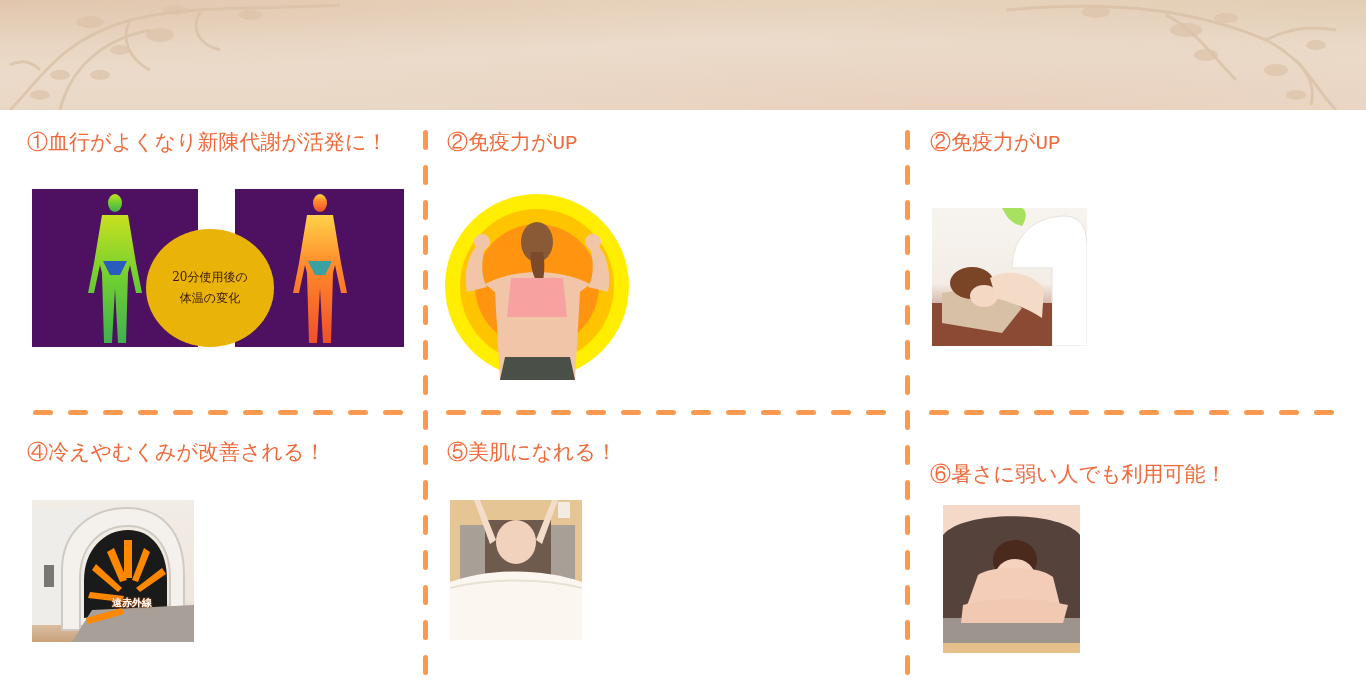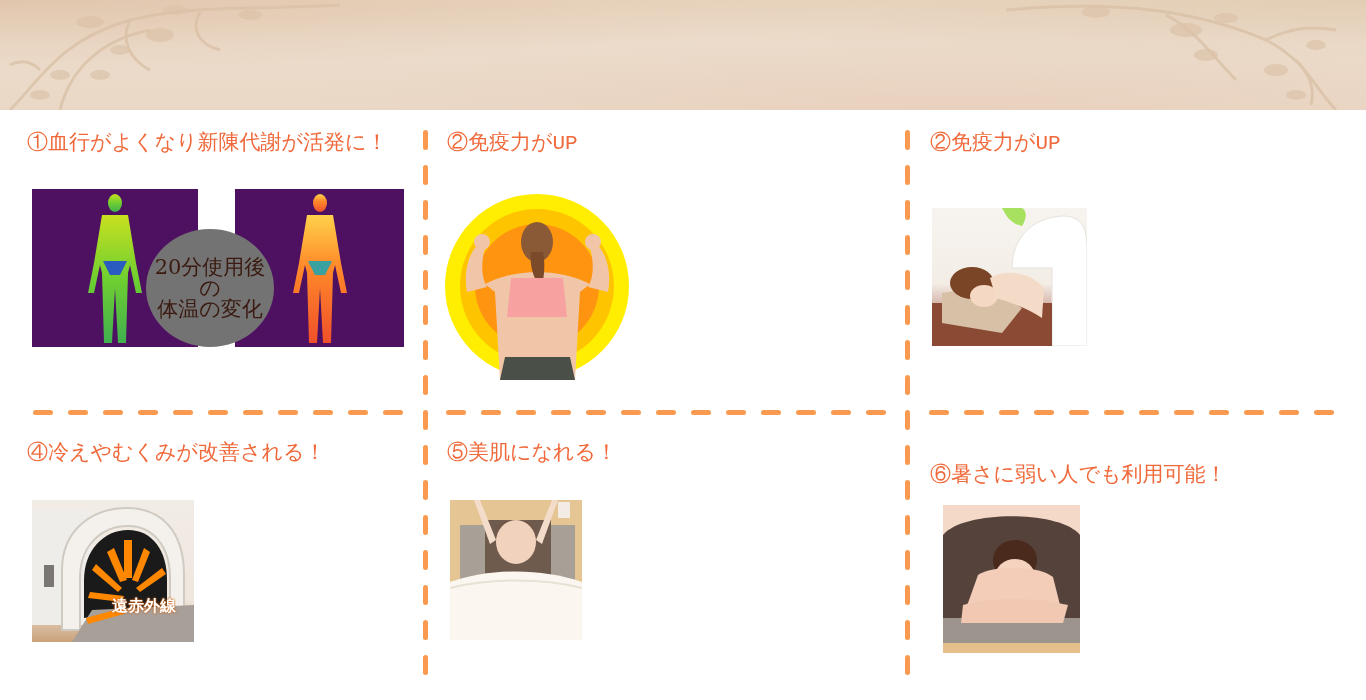--- a/index.html
+++ b/index.html
@@ -40,27 +40,27 @@
     position: absolute; font-size: 21px; line-height: 28px; color: #f0693a;
     font-family: Liberation Mono, monospace; white-space: nowrap;
   }
   .photo { position: absolute; overflow: hidden; }
 
   
   .thermal { position: absolute; background: #4e1162; }
   .thermal-body { position: absolute; }
   .thermal-oval {
     position: absolute; left: 114px; top: 40px; width: 128px; height: 118px;
-    background: #737373; border-radius: 50%;
+    background: #eab308; border-radius: 50%;
     display: flex; align-items: center; justify-content: center; text-align: center;
-    font-size: 21px; line-height: 21px; color: #3a1a10;
+    font-size: 12px; line-height: 21px; color: #3a1a10;
     font-family: "DejaVu Serif", "Liberation Serif", serif;
   }
   .ir-label {
-    position: absolute; left: 80px; top: 96px; font-size: 16px; color: #fff; font-weight: bold;
+    position: absolute; left: 80px; top: 96px; font-size: 10px; color: #fff; font-weight: bold;
     text-shadow: 0 0 2px #d06010, 0 0 2px #d06010;
     font-family: "DejaVu Sans", "Liberation Sans", sans-serif;
   }
 </style>
 </head>
 <body>
 
 <div class="header">
   <svg class="ornament ornament-left" viewBox="0 0 380 110">
     <g fill="none" stroke="#d9c0a6" stroke-width="3" opacity="0.75">

